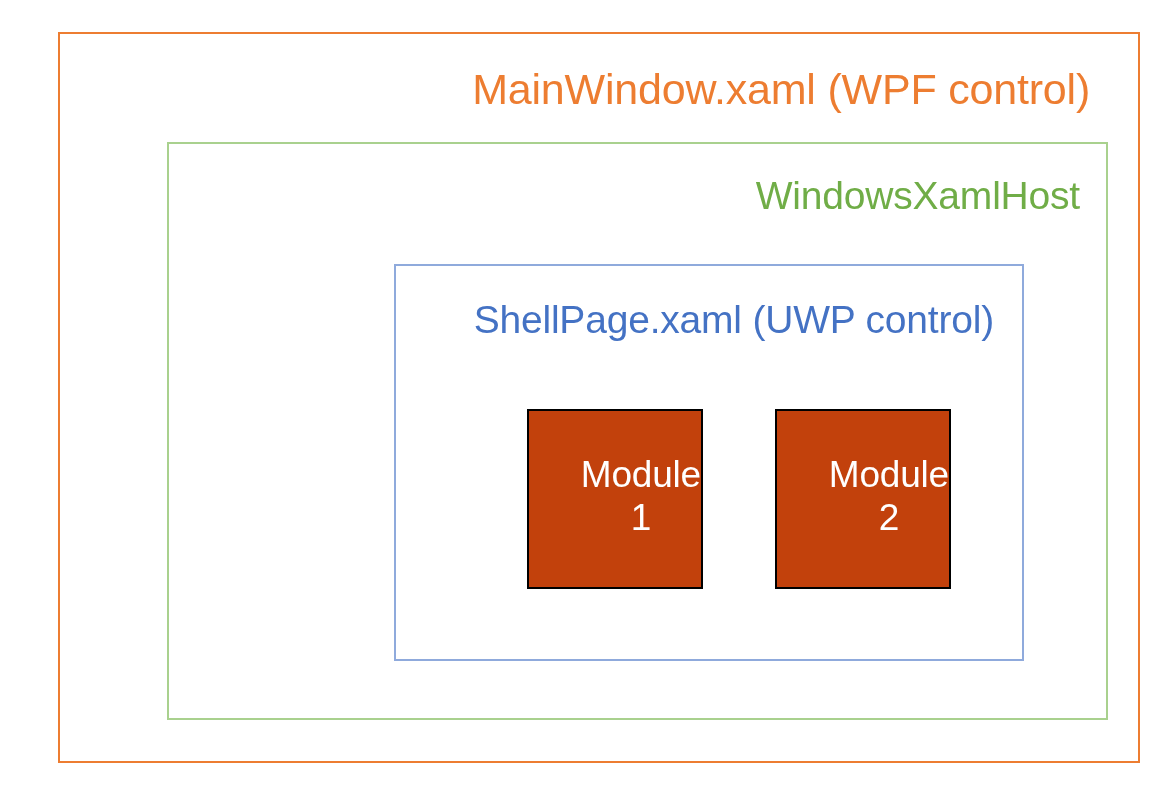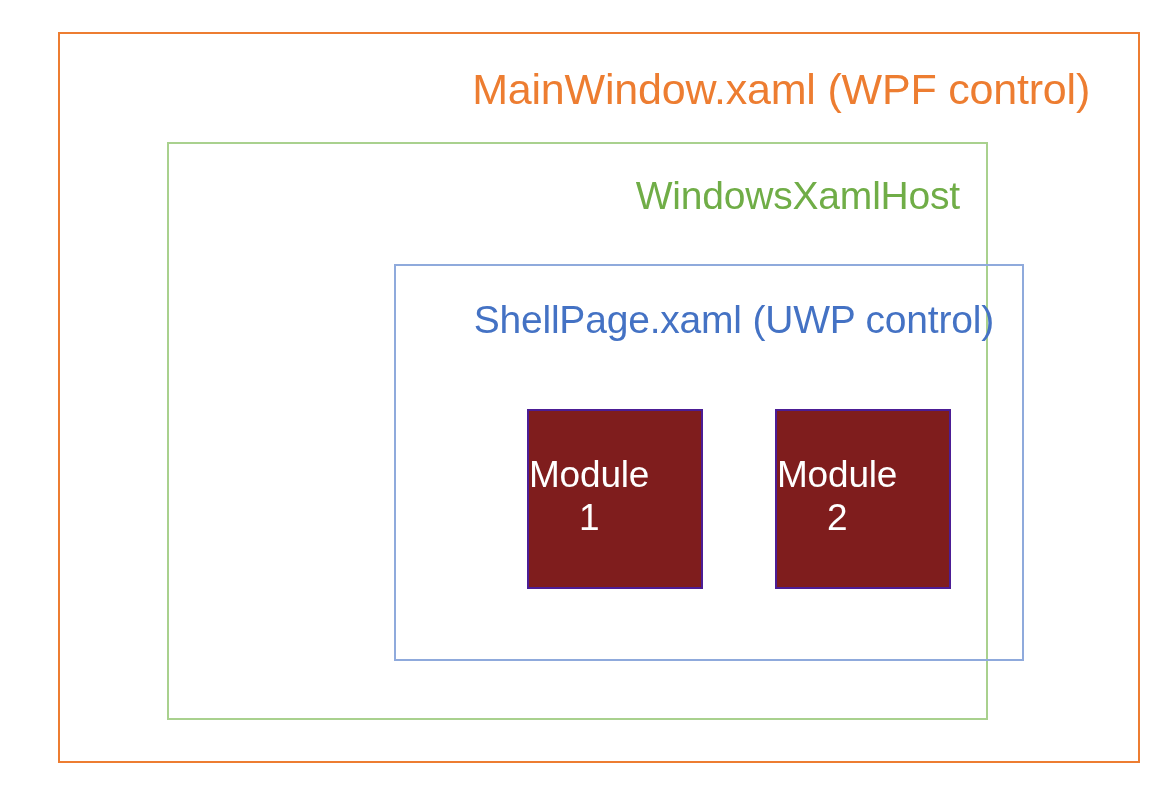--- a/index.html
+++ b/index.html
@@ -48,21 +48,21 @@
     white-space: nowrap;
     font-weight: 400;
     letter-spacing: -0.2px;
   }
 
   
   .middle-box {
     position: absolute;
     left: 107px;
     top: 108px;
-    width: 821px;
+    width: 941px;
     height: 578px;
     box-sizing: border-box;
     border: 2px solid #A9D18E;
     background: transparent;
   }
 
   .middle-label {
     position: absolute;
     right: 26px;
     top: 32px;
@@ -107,25 +107,25 @@
     width: 100%;
     height: 180px;
   }
 
   .module-box {
     position: absolute;
     top: 0;
     width: 176px;
     height: 180px;
     box-sizing: border-box;
-    background: #7f1d1d;
-    border: 2px solid #4c1d95;
+    background: #c2410c;
+    border: 2px solid #000000;
     display: flex;
     align-items: center;
-    justify-content: flex-start;
+    justify-content: flex-end;
   }
 
   .module-box.m1 { left: 131px; }
   .module-box.m2 { left: 379px; }
 
   .module-text {
     color: #ffffff;
     font-size: 37px;
     line-height: 1.17;
     text-align: center;

